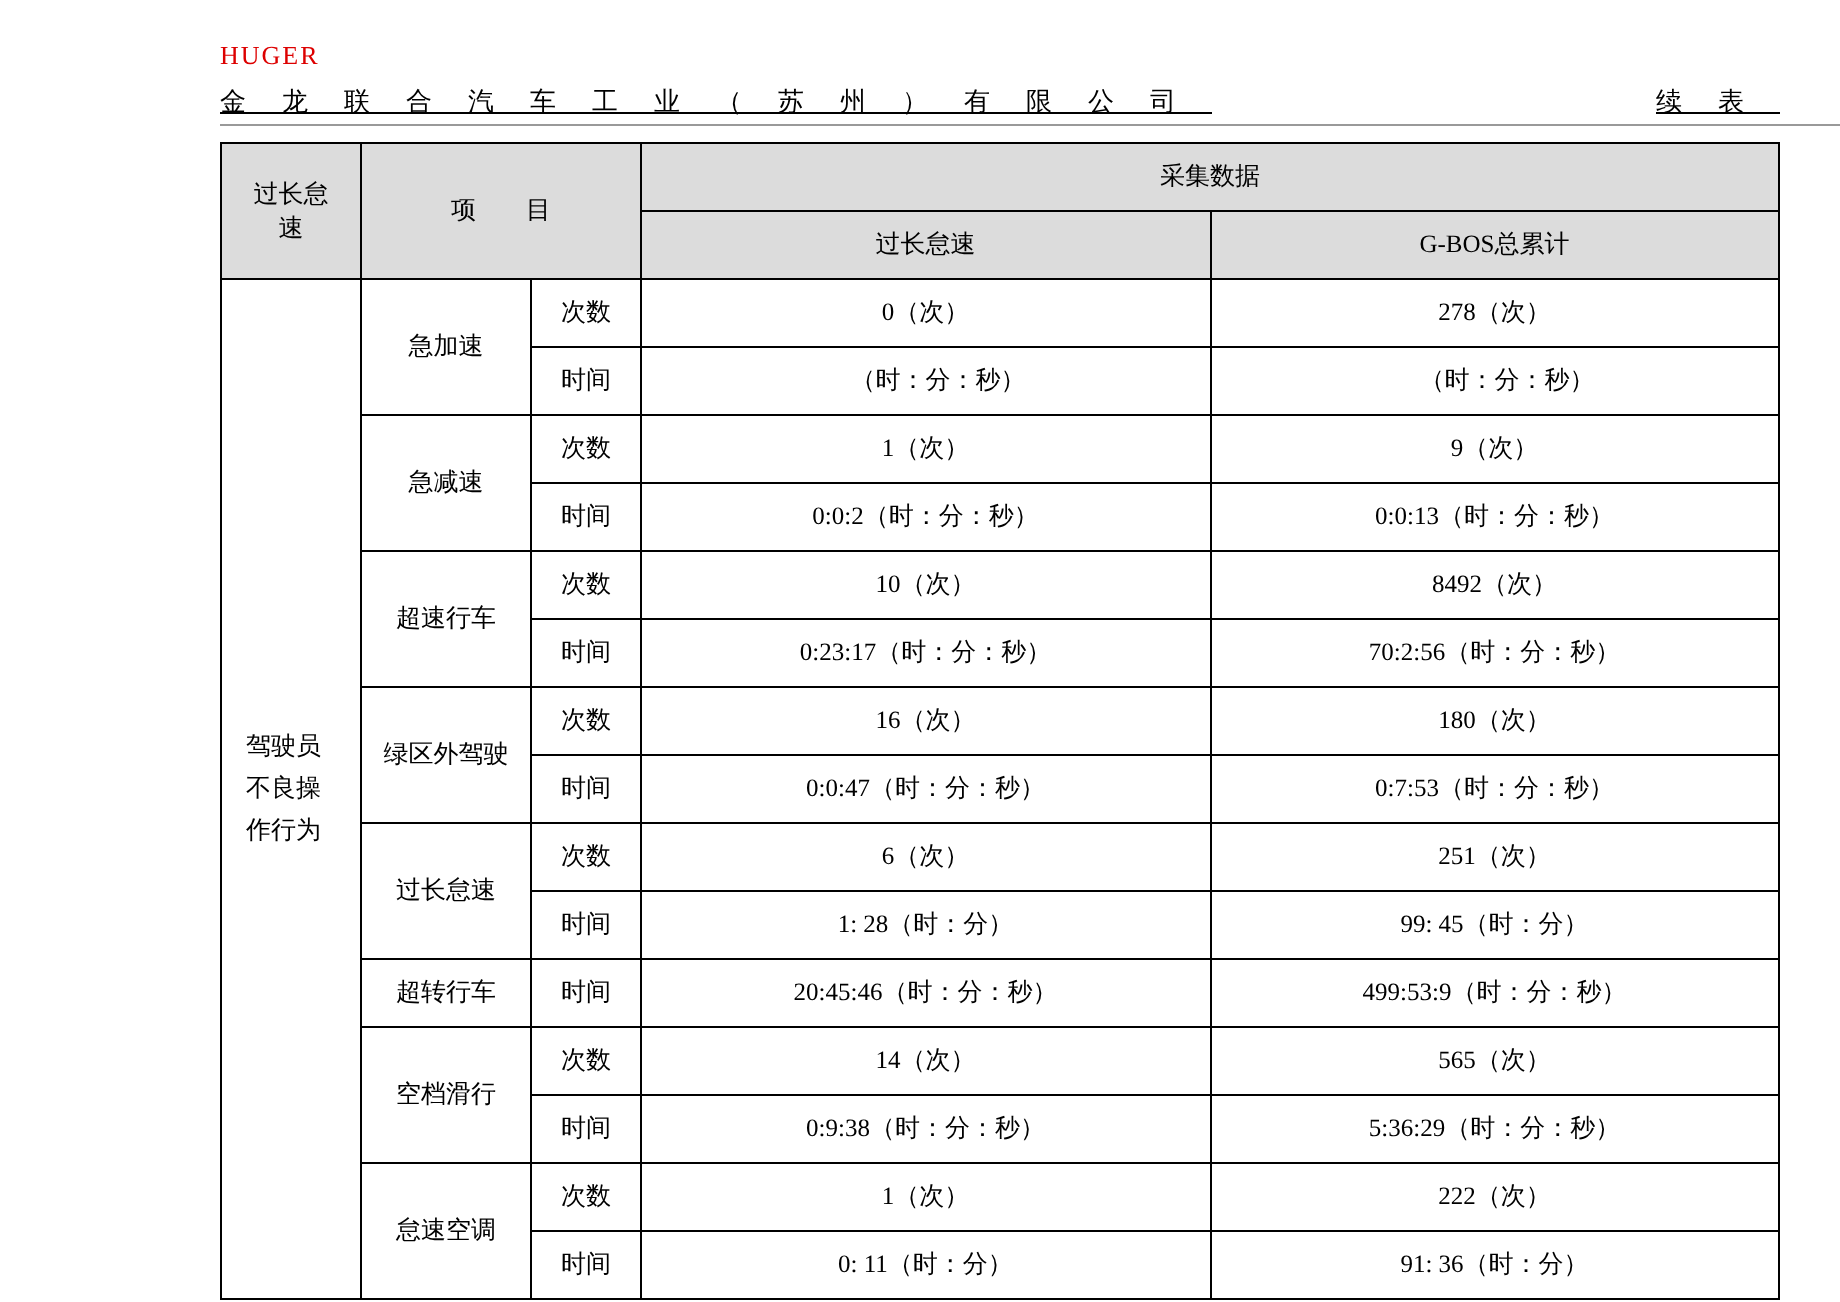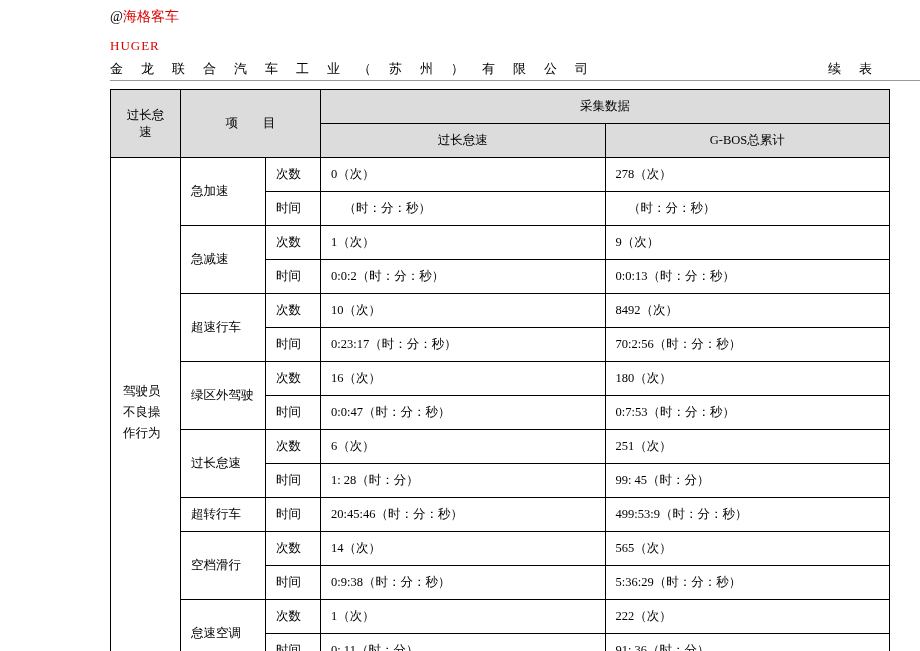--- a/index.html
+++ b/index.html
@@ -18,50 +18,48 @@
     .brand-en { color: #d00; font-size: 13px; margin-top: 12px; letter-spacing: 1px; }
     .company-line {
       display: flex;
       justify-content: space-between;
       margin-top: 6px;
       padding-right: 30px;
       border-bottom: 1px solid #999;
       padding-bottom: 2px;
       font-size: 13px;
       letter-spacing: 2px;
+      text-decoration: underline;
     }
     .company-name { letter-spacing: 18px; }
     .cont-table { letter-spacing: 18px; }
     .tbl-wrap { padding: 8px 30px 0 110px; }
     table {
       border-collapse: collapse;
       width: 100%;
       table-layout: fixed;
     }
     th, td {
       border: 1px solid #000;
       padding: 8px 10px;
       font-weight: normal;
-      text-align: left;
+      text-align: center;
       vertical-align: middle;
       font-size: 12.5px;
     }
     th { background: #dcdcdc; text-align: center; }
     .c1 { width: 70px; }
     .c2 { width: 85px; }
     .c3 { width: 55px; }
     td.vcat { text-align: left; padding-left: 12px; line-height: 1.7; }
   </style>
 </head>
 <body>
 
 <div class="header-area">
-  <div class="brand-line">
-    <span class="brand-at">@</span><span class="brand-cn">海格客车</span>
-  </div>
   <div class="brand-en">HUGER</div>
   <div class="company-line">
     <span class="company-name">金龙联合汽车工业（苏州）有限公司</span>
     <span class="cont-table">续表</span>
   </div>
 </div>
 
 <div class="tbl-wrap">
 <table>
   <colgroup>

